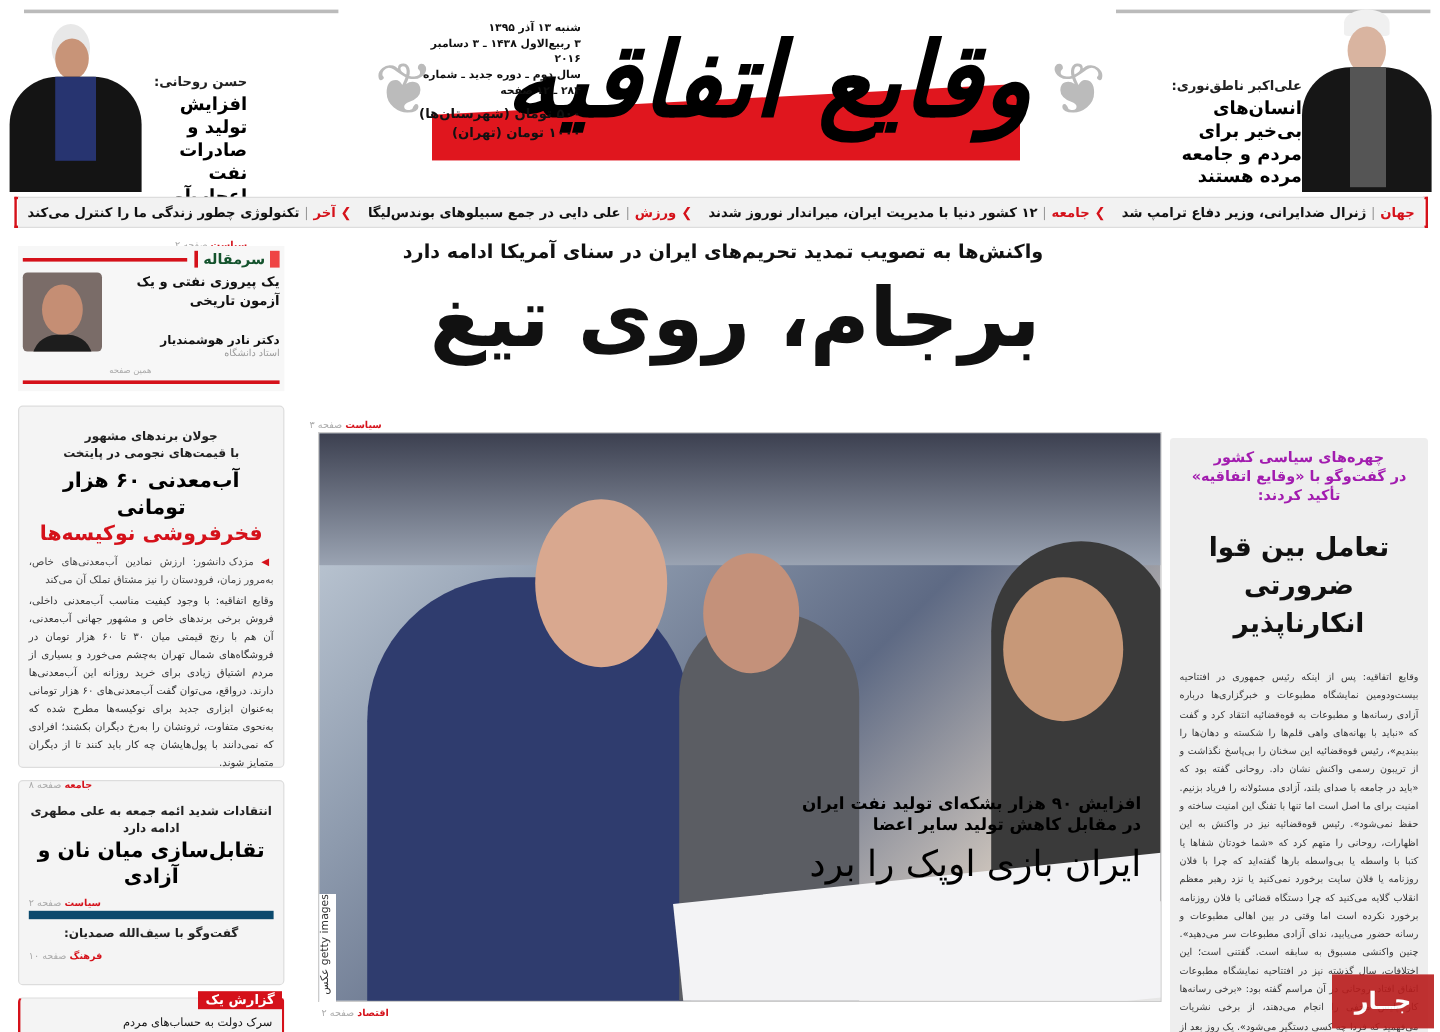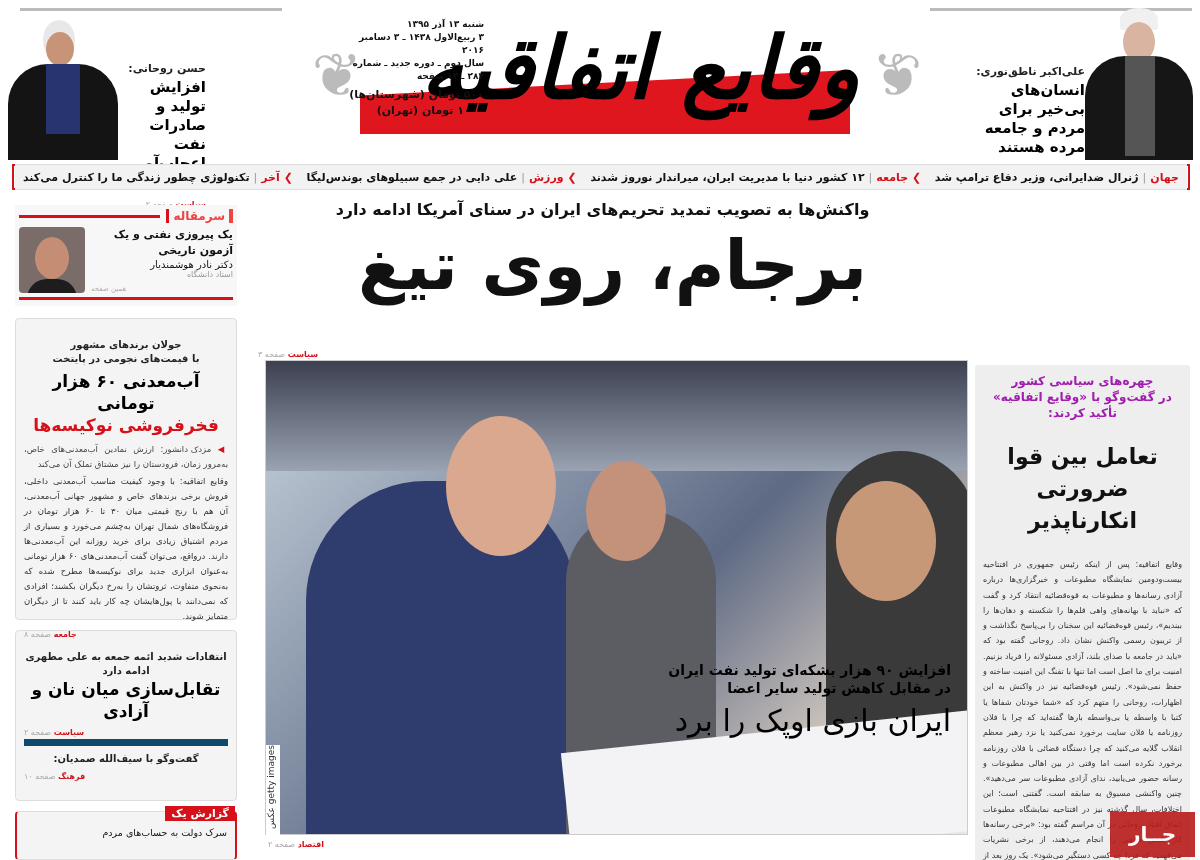--- a/index.html
+++ b/index.html
@@ -19,21 +19,21 @@
 .laurel{position:absolute;top:40px;width:40px;height:110px;color:#bbb;font-size:60px}
 .ticker{position:absolute;top:164px;left:15px;width:1172px;height:26px;background:#f2f2f2;border-top:1px solid #ddd;border-bottom:1px solid #ddd;display:flex;align-items:center;justify-content:space-between;padding:0 8px;font-size:11px;font-weight:bold}
 .ticker .item{display:flex;align-items:center;gap:4px;white-space:nowrap}
 .ticker .sec{color:#d5111a}
 .ticker .bar{color:#999;font-weight:normal}
 .bracket{position:absolute;top:164px;width:4px;height:26px;border:2px solid #d5111a}
 .left-col{position:absolute;left:15px;top:205px;width:222px}
 .box{background:#f4f4f4;border:1px solid #ddd;border-radius:4px;padding:19px 8px;text-align:right}
 .edit-head{display:flex;align-items:center;gap:6px;margin-bottom:4px}
 .edit-head .line{flex:1;height:3px;background:#d5111a}
-.edit-head .lbl{color:#ef4444;font-size:12px;font-weight:bold;letter-spacing:3px;border-right:4px solid #ef4444;border-left:3px solid #d5111a;padding:0 4px}
+.edit-head .lbl{color:#14532d;font-size:12px;font-weight:bold;letter-spacing:3px;border-right:8px solid #ef4444;border-left:3px solid #d5111a;padding:0 4px}
 .foot{font-size:8px;color:#aaa;margin-top:6px;text-align:left}
 .foot b{color:#d5111a}
 .kicker{font-size:10px;font-weight:bold;line-height:14px;text-align:center;color:#222}
 .hl{font-size:17px;font-weight:bold;text-align:center;line-height:22px;color:#000}
 .hl.red{color:#d5111a}
 .body-text{font-size:8.5px;line-height:15px;color:#333;text-align:justify}
 .center{position:absolute;left:255px;top:200px;width:715px}
 .main-kicker{text-align:center;font-size:16px;font-weight:bold;padding-right:20px}
 .main-hl{font-family:"DejaVu Sans",sans-serif;font-weight:bold;font-size:68px;text-align:center;line-height:90px;letter-spacing:-2px;margin-top:2px}
 .photo{position:absolute;left:265px;top:360px;width:703px;height:475px;background:linear-gradient(135deg,#c9d3dd 0%,#8e9bae 30%,#5e6a84 55%,#cfc6bd 80%,#e7e7e7 100%);overflow:hidden;border:1px solid #ccc}
@@ -132,21 +132,21 @@
 <div class="left-col">
 
   <div style="background:#f7f7f7;padding:4px 4px 6px">
     <div class="edit-head">
       <span class="lbl">سرمقاله</span>
       <span class="line"></span>
     </div>
     <div style="display:flex;gap:6px;align-items:flex-start">
       <div style="flex:1;text-align:right">
         <div style="font-size:11px;font-weight:bold;line-height:16px">یک پیروزی نفتی و یک آزمون تاریخی</div>
-        <div style="font-size:10px;font-weight:normal;margin-top:0">دکتر نادر هوشمندیار</div>
+        <div style="font-size:10px;font-weight:bold;margin-top:20px">دکتر نادر هوشمندیار</div>
         <div style="font-size:8px;color:#999">استاد دانشگاه</div>
         <div style="font-size:7px;color:#aaa;text-align:left;margin-top:6px">همین صفحه</div>
       </div>
       <div style="width:66px;height:66px;background:#7a6c68;border-radius:4px;position:relative;overflow:hidden">
         <div style="position:absolute;left:16px;top:10px;width:34px;height:42px;border-radius:50%;background:#c58e74"></div>
         <div style="position:absolute;left:8px;top:52px;width:50px;height:20px;background:#1d1d1d;border-radius:20px 20px 0 0"></div>
       </div>
     </div>
     <div style="height:3px;background:#d5111a;margin-top:4px"></div>
   </div>

